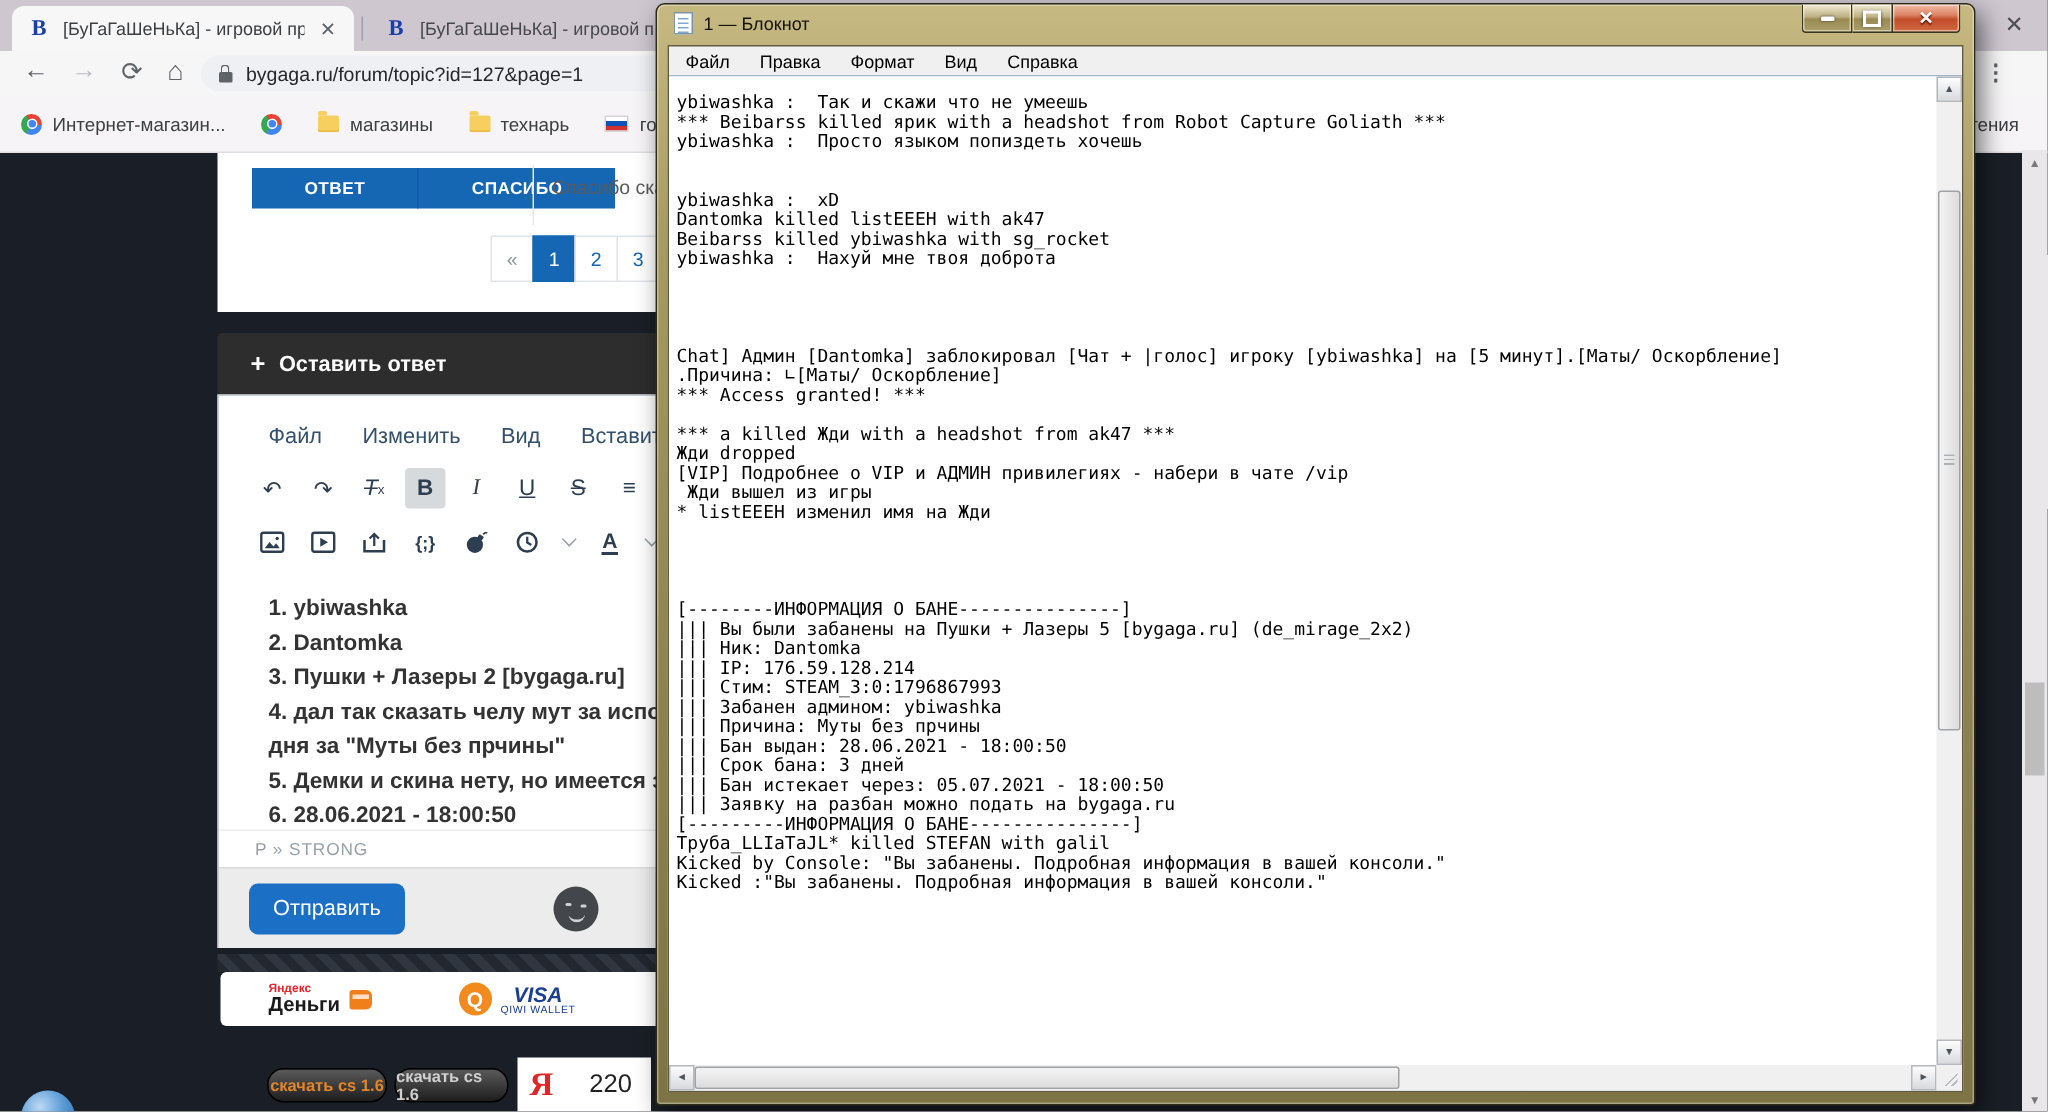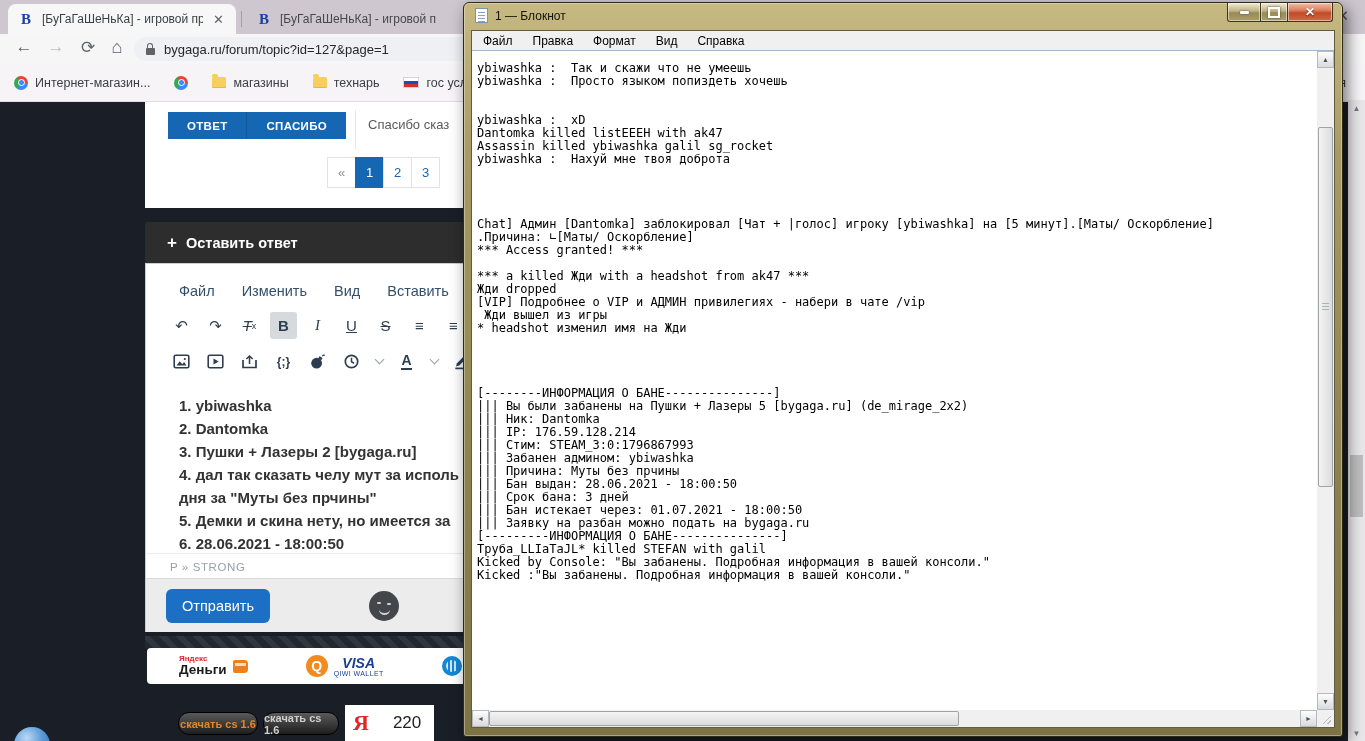--- a/index.html
+++ b/index.html
@@ -52,21 +52,21 @@
   .b-scroll{position:absolute;right:0;top:100px;width:17px;height:641px;background:#e9e7ea;}
   .b-scroll .sb-arrow{position:absolute;left:0;width:17px;height:16px;color:#787878;font-size:8px;
         display:flex;align-items:center;justify-content:center;}
   .i-up::before{content:"▲";} .i-down::before{content:"▼";}
   .i-left::before{content:"◄";} .i-right::before{content:"►";}
   .b-thumb{position:absolute;left:2px;right:2px;top:355px;height:62px;background:#bdbdbd;}
   
   .block1{position:absolute;left:145px;top:102px;width:1000px;height:106px;background:#fff;}
   .btn-group{position:absolute;left:23px;top:10px;height:27px;display:flex;}
   .f-btn{background:#1566b3;color:#fff;font-weight:bold;font-size:11.5px;letter-spacing:.3px;
-        display:flex;align-items:center;padding:0 19px;}
+        display:flex;align-items:center;padding:0 35px;}
   .f-btn.thanks{border-left:1px solid #12599c;}
   .vdiv{position:absolute;left:210px;top:8px;width:1px;height:40px;background:#e8e8e8;}
   .thanks-text{position:absolute;left:223px;top:15px;color:#5a5a5a;font-size:13px;}
   .pagination{position:absolute;left:183px;top:55px;display:flex;}
   .page-btn{min-width:29px;height:31px;border:1px solid #e0e4e8;background:#fff;color:#1566b3;
         display:flex;align-items:center;justify-content:center;font-size:13px;margin-left:-1px;
         box-sizing:border-box;padding:0 4px;}
   .page-btn.muted{color:#8a959e;}
   .page-btn.active{background:#1566b3;border-color:#1566b3;color:#fff;}
   .reply-header{position:absolute;left:145px;top:222px;width:1000px;height:41px;background:#2d2d2d;
@@ -123,21 +123,21 @@
         display:flex;align-items:center;justify-content:center;box-sizing:border-box;}
   .dl1{left:178px;width:80px;color:#e2862a;}
   .dl2{left:263px;width:76px;color:#cfcfcf;}
   .ya-counter{position:absolute;left:345px;top:705px;width:89px;height:36px;background:#fff;
         display:flex;align-items:center;}
   .ya-letter{color:#e02626;font-family:"Liberation Serif",serif;font-weight:bold;font-size:22px;padding:0 8px;}
   .count{font-size:17px;color:#222;margin-left:16px;}
   .blue-orb{position:absolute;left:14px;top:727px;width:36px;height:36px;border-radius:50%;
         background:radial-gradient(circle at 35% 30%,#bcd9f5,#5b9bd5 45%,#1d5fa7);}
   
-  .np{position:absolute;left:463px;top:2px;width:880px;height:735px;z-index:10;
+  .np{position:absolute;left:437px;top:2px;width:880px;height:735px;z-index:10;
         background:linear-gradient(180deg,#c6b981 0%,#a89b63 20%,#8f8450 60%,#7d7344 100%);
         border:1px solid #2e2a18;border-radius:6px 6px 3px 3px;box-sizing:border-box;
         box-shadow:inset 0 0 0 1px rgba(255,255,255,.35), 4px 6px 16px rgba(0,0,0,.55);}
   .np-title{position:absolute;left:11px;top:5px;display:flex;align-items:center;gap:7px;
         font-size:12px;color:#15130a;}
   .np-icon{width:13px;height:15px;background:#fff;border:1px solid #7e93a7;position:relative;box-sizing:border-box;}
   .np-icon::before{content:"";position:absolute;left:2px;top:3px;right:2px;height:1px;background:#7fa7d0;
         box-shadow:0 3px 0 #7fa7d0,0 6px 0 #7fa7d0,0 9px 0 #7fa7d0;}
   .np-caps{position:absolute;right:9px;top:0;display:flex;}
   .cap{height:19px;border:1px solid #3a3521;border-top:none;display:flex;align-items:center;
@@ -399,54 +399,55 @@
     <div class="np-menu" id="np-menu">
         <span>Файл</span>
         <span>Правка</span>
         <span>Формат</span>
         <span>Вид</span>
         <span>Справка</span>
       </div>
     <div class="np-textwrap">
       <div class="np-text" id="np-text">
           <div class="np-line">ybiwashka :  Так и скажи что не умеешь</div>
+          <div class="np-line">*** Beibarss killed ярик with a headshot from Robot Capture Goliath ***</div>
           <div class="np-line">ybiwashka :  Просто языком попиздеть хочешь</div>
           <div class="np-line">&nbsp;</div>
           <div class="np-line">&nbsp;</div>
           <div class="np-line">ybiwashka :  xD</div>
           <div class="np-line">Dantomka killed listEEEH with ak47</div>
-          <div class="np-line">Assassin killed ybiwashka galil sg_rocket</div>
+          <div class="np-line">Beibarss killed ybiwashka with sg_rocket</div>
           <div class="np-line">ybiwashka :  Нахуй мне твоя доброта</div>
           <div class="np-line">&nbsp;</div>
           <div class="np-line">&nbsp;</div>
           <div class="np-line">&nbsp;</div>
           <div class="np-line">&nbsp;</div>
           <div class="np-line">Chat] Админ [Dantomka] заблокировал [Чат + |голос] игроку [ybiwashka] на [5 минут].[Маты/ Оскорбление]</div>
           <div class="np-line">.Причина: ∟[Маты/ Оскорбление]</div>
           <div class="np-line">*** Access granted! ***</div>
           <div class="np-line">&nbsp;</div>
           <div class="np-line">*** a killed Жди with a headshot from ak47 ***</div>
           <div class="np-line">Жди dropped</div>
           <div class="np-line">[VIP] Подробнее о VIP и АДМИН привилегиях - набери в чате /vip</div>
           <div class="np-line"> Жди вышел из игры</div>
-          <div class="np-line">* headshot изменил имя на Жди</div>
+          <div class="np-line">* listEEEH изменил имя на Жди</div>
           <div class="np-line">&nbsp;</div>
           <div class="np-line">&nbsp;</div>
           <div class="np-line">&nbsp;</div>
           <div class="np-line">&nbsp;</div>
           <div class="np-line">[--------ИНФОРМАЦИЯ О БАНЕ---------------]</div>
           <div class="np-line">||| Вы были забанены на Пушки + Лазеры 5 [bygaga.ru] (de_mirage_2x2)</div>
           <div class="np-line">||| Ник: Dantomka</div>
           <div class="np-line">||| IP: 176.59.128.214</div>
           <div class="np-line">||| Стим: STEAM_3:0:1796867993</div>
           <div class="np-line">||| Забанен админом: ybiwashka</div>
           <div class="np-line">||| Причина: Муты без прчины</div>
           <div class="np-line">||| Бан выдан: 28.06.2021 - 18:00:50</div>
           <div class="np-line">||| Срок бана: 3 дней</div>
-          <div class="np-line">||| Бан истекает через: 01.07.2021 - 18:00:50</div>
+          <div class="np-line">||| Бан истекает через: 05.07.2021 - 18:00:50</div>
           <div class="np-line">||| Заявку на разбан можно подать на bygaga.ru</div>
           <div class="np-line">[---------ИНФОРМАЦИЯ О БАНЕ---------------]</div>
           <div class="np-line">Труба_LLIaTaJL* killed STEFAN with galil</div>
           <div class="np-line">Kicked by Console: "Вы забанены. Подробная информация в вашей консоли."</div>
           <div class="np-line">Kicked :"Вы забанены. Подробная информация в вашей консоли."</div>
         </div>
       <div class="np-vscroll">
         <span class="sb-btn i-up" style="top:0"></span>
         <div class="np-vthumb"></div>
         <span class="sb-btn i-down" style="bottom:0"></span>

